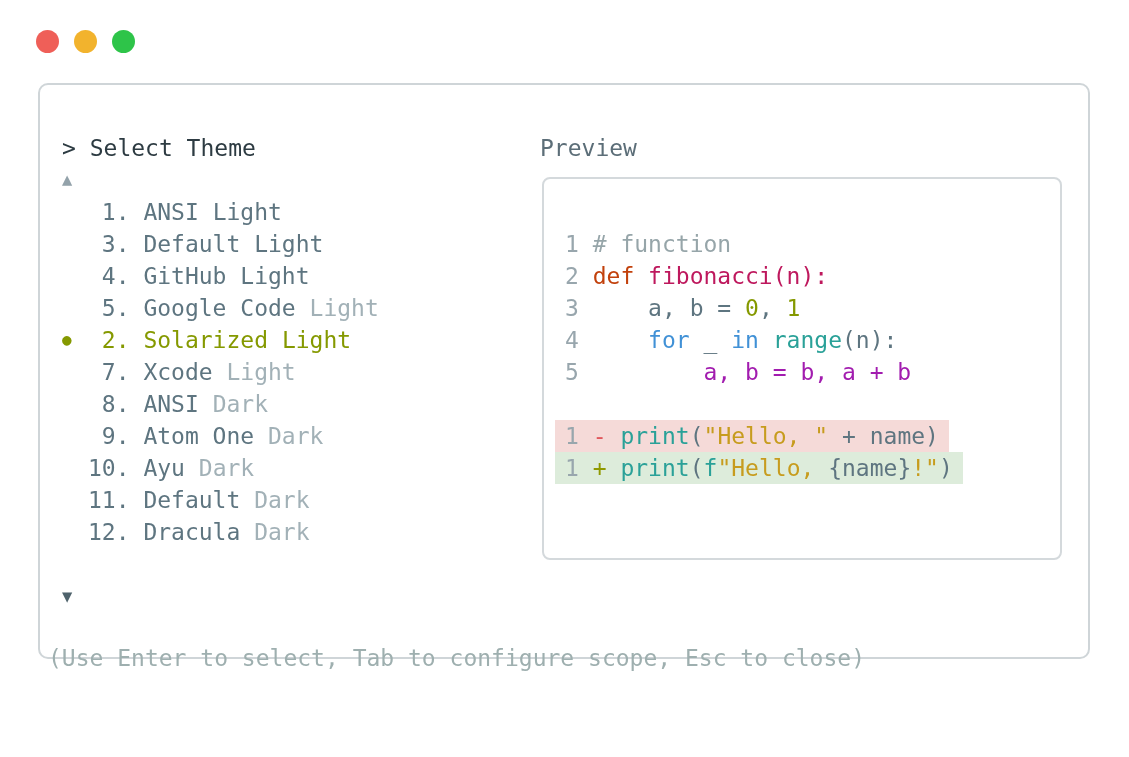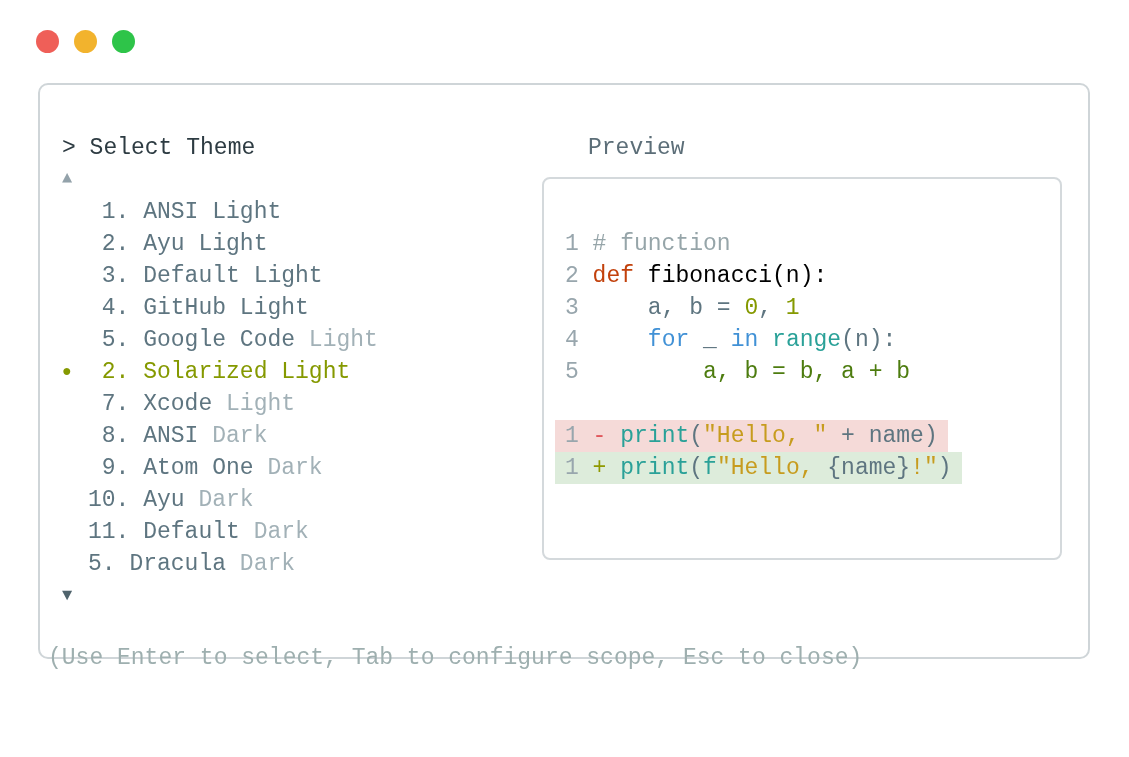--- a/index.html
+++ b/index.html
@@ -10,35 +10,35 @@
     font-size:23px;line-height:32px;
     overflow:hidden;
   }
   
   .traffic{position:absolute;left:36px;top:30px;display:flex;gap:15px;}
   .dot{width:23px;height:23px;border-radius:50%;display:inline-block;}
   
   .panel{
     position:absolute;left:38px;top:83px;width:1052px;height:576px;
     box-sizing:border-box;border:2px solid var(--panel-border);
-    border-radius:10px;background:#fff;font-family:Liberation Mono, monospace;
+    border-radius:10px;background:#fff;
   }
   .prompt{position:absolute;left:22px;top:47px;color:var(--prompt);white-space:pre;}
   .scroll-up{position:absolute;left:22px;top:78px;color:var(--up-arrow);font-size:17px;line-height:32px;cursor:pointer;}
   .scroll-down{position:absolute;left:22px;top:495px;color:var(--down-arrow);font-size:17px;line-height:32px;cursor:pointer;}
   .theme-list{position:absolute;left:0;top:111px;width:500px;}
   .theme-row{position:relative;height:32px;padding-left:48px;white-space:pre;cursor:pointer;}
   .theme-row .bullet{position:absolute;left:22px;top:0;font-size:16px;line-height:32px;}
   .t-main{color:var(--item);text-align:center;}
   .t-suffix{color:var(--item);}
   .theme-row.muted .t-suffix{color:var(--item-muted);}
   .theme-row.selected .t-main,.theme-row.selected .t-suffix{color:var(--selected);}
   .footer{position:absolute;left:8px;top:557px;color:var(--footer);white-space:pre;}
   
-  .preview-label{position:absolute;left:500px;top:47px;color:var(--preview-label);margin-left:48px;}
+  .preview-label{position:absolute;left:500px;top:47px;color:var(--preview-label);}
   .preview-box{
     position:absolute;left:502px;top:92px;width:520px;height:383px;
     box-sizing:border-box;border:2px solid var(--box-border);
     border-radius:8px;background:#fff;
   }
   .code{position:absolute;left:11px;top:49px;}
   .code-line{height:32px;padding:0 10px;white-space:pre;width:max-content;}
 </style>
 </head>
 <body>
@@ -48,40 +48,39 @@
     <span class="dot" style="background: rgb(242, 179, 45);"></span>
     <span class="dot" style="background: rgb(46, 196, 73);"></span>
   </div>
 
 <div class="panel">
   <div class="prompt">&gt; Select Theme</div>
   <div class="preview-label">Preview</div>
   <div class="scroll-up">▲</div>
   <div class="theme-list" id="theme-list">
       <div class="theme-row"><span class="t-main"> 1. ANSI </span><span class="t-suffix">Light</span></div>
-      <div class="theme-row"><span class="t-main"> 2. Ayu </span><span class="t-suffix">Light</span></div>
       <div class="theme-row"><span class="t-main"> 3. Default </span><span class="t-suffix">Light</span></div>
       <div class="theme-row"><span class="t-main"> 4. GitHub </span><span class="t-suffix">Light</span></div>
       <div class="theme-row muted"><span class="t-main"> 5. Google Code </span><span class="t-suffix">Light</span></div>
       <div class="theme-row selected"><span class="bullet" style="color: rgb(133, 153, 0);">●</span><span class="t-main"> 2. Solarized </span><span class="t-suffix">Light</span></div>
       <div class="theme-row muted"><span class="t-main"> 7. Xcode </span><span class="t-suffix">Light</span></div>
       <div class="theme-row muted"><span class="t-main"> 8. ANSI </span><span class="t-suffix">Dark</span></div>
       <div class="theme-row muted"><span class="t-main"> 9. Atom One </span><span class="t-suffix">Dark</span></div>
       <div class="theme-row muted"><span class="t-main">10. Ayu </span><span class="t-suffix">Dark</span></div>
       <div class="theme-row muted"><span class="t-main">11. Default </span><span class="t-suffix">Dark</span></div>
-      <div class="theme-row muted"><span class="t-main">5. Dracula </span><span class="t-suffix">Dark</span></div>
+      <div class="theme-row muted"><span class="t-main">12. Dracula </span><span class="t-suffix">Dark</span></div>
     </div>
   <div class="scroll-down">▼</div>
   <div class="footer">(Use Enter to select, Tab to configure scope, Esc to close)</div>
 
   <div class="preview-box">
     <div class="code" id="code-block">
         <div class="code-line"><span style="color: rgb(152, 166, 173);">1 </span><span style="color: rgb(150, 165, 169);"># function</span></div>
-        <div class="code-line"><span style="color: rgb(152, 166, 173);">2 </span><span style="color: #c2410c;">def</span><span style="color: #000000; text-align: center;"> fibonacci(n):</span></div>
+        <div class="code-line"><span style="color: rgb(152, 166, 173);">2 </span><span style="color: #c2410c;">def</span><span style="color: #be185d; text-align: center;"> fibonacci(n):</span></div>
         <div class="code-line"><span style="color: rgb(152, 166, 173);">3 </span><span style="color: rgb(94, 117, 128);">    a, b = </span><span style="color: rgb(133, 153, 0);">0</span><span style="color: rgb(94, 117, 128);">, </span><span style="color: rgb(133, 153, 0);">1</span></div>
         <div class="code-line"><span style="color: rgb(152, 166, 173);">4 </span><span style="color: rgb(94, 117, 128);">    </span><span style="color: rgb(65, 145, 214);">for</span><span style="color: rgb(94, 117, 128);"> _ </span><span style="color: rgb(65, 145, 214);">in</span><span style="color: rgb(94, 117, 128);"> </span><span style="color: rgb(42, 161, 152);">range</span><span style="color: rgb(94, 117, 128);">(n):</span></div>
-        <div class="code-line"><span style="color: rgb(152, 166, 173);">5 </span><span style="color: #4d7c0f;">        a, b = b, a + b</span></div>
+        <div class="code-line"><span style="color: rgb(152, 166, 173);">5 </span><span style="color: #a21caf;">        a, b = b, a + b</span></div>
         <div class="code-line"></div>
         <div class="code-line" style="background: rgb(245, 218, 216);"><span style="color: rgb(152, 166, 173);">1 </span><span style="color: rgb(224, 87, 92);">-</span><span style="color: rgb(94, 117, 128);"> </span><span style="color: rgb(42, 161, 152);">print</span><span style="color: rgb(94, 117, 128);">(</span><span style="color: rgb(199, 156, 30);">"Hello, "</span><span style="color: rgb(94, 117, 128);"> + name)</span></div>
         <div class="code-line" style="background: rgb(221, 236, 219);"><span style="color: rgb(152, 166, 173);">1 </span><span style="color: rgb(143, 153, 0);">+</span><span style="color: rgb(94, 117, 128);"> </span><span style="color: rgb(42, 161, 152);">print</span><span style="color: rgb(94, 117, 128);">(</span><span style="color: rgb(42, 161, 152);">f</span><span style="color: rgb(199, 156, 30);">"Hello, </span><span style="color: rgb(94, 117, 128);">{name}</span><span style="color: rgb(199, 156, 30);">!"</span><span style="color: rgb(94, 117, 128);">)</span></div>
       </div>
   </div>
 </div>
 
 </body></html>

